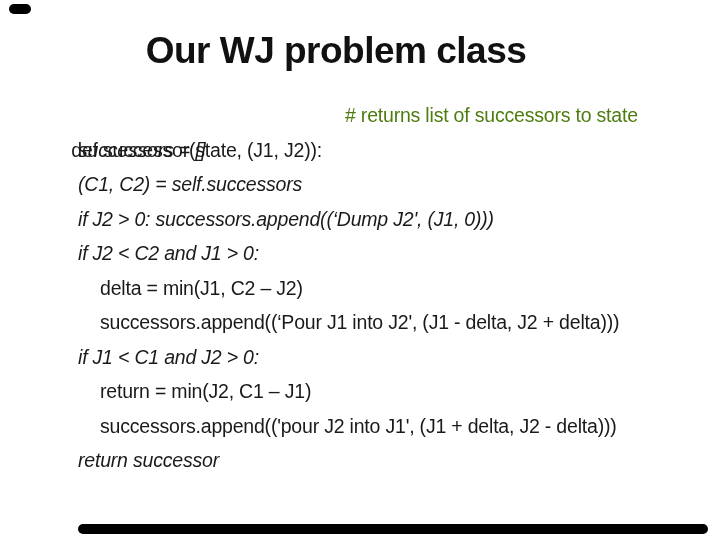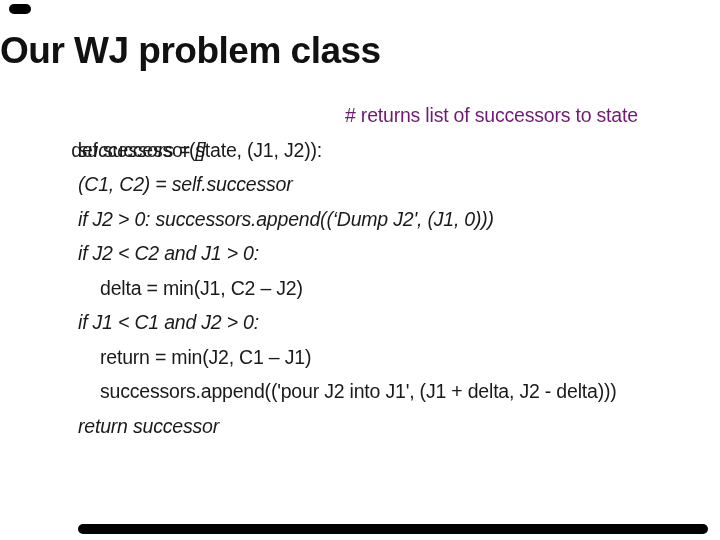--- a/index.html
+++ b/index.html
@@ -6,44 +6,46 @@
   .slide{
     position:relative;
     width:720px;height:540px;
     background:#ffffff;
     overflow:hidden;
     font-family:"Liberation Sans","DejaVu Sans",sans-serif;
   }
   .slide-title{
     position:absolute;
     left:0;top:30px;width:640px;
+    text-align:center;
     font-size:37px;
     font-weight:bold;
     letter-spacing:-0.5px;
     color:#111111;
+    padding-left:16px;
   }
   .code-block{
     position:absolute;
     left:40px;top:98px;width:660px;
     font-size:19.5px;
     letter-spacing:-0.2px;
     color:#1a1a1a;
   }
   .code-line{
     position:relative;
     line-height:34.5px;
     height:34.5px;
     white-space:pre;
   }
   .ind-1{padding-left:38px;font-style:italic;}
   .ind-2{padding-left:60px;}
   .inline-comment{
     position:absolute;
     left:305px;top:0;
-    color:#701a75;
+    color:#4d7c0f;
   }
   .ink{
     position:absolute;
     background:#000000;
   }
   .ink-top-left{
     left:9px;top:4px;width:22px;height:10px;border-radius:5px;
   }
   .ink-bottom{
     left:78px;top:524px;width:630px;height:10px;border-radius:5px;
@@ -57,24 +59,25 @@
   <span class="ink ink-top-left"></span>
 
   <div class="slide-title">Our WJ problem class</div>
 
   <div class="code-block">
     <div class="code-line">
       <span>def successor(state, (J1, J2)):</span>
       <span class="inline-comment"># returns list of successors to state</span>
     </div>
     <div class="code-line ind-1">successors = []</div>
-    <div class="code-line ind-1">(C1, C2) = self.successor</div>
+    <div class="code-line ind-1">(C1, C2) = self.successors</div>
     <div class="code-line ind-1">if J2 &gt; 0: successors.append((‘Dump J2', (J1, 0)))</div>
     <div class="code-line ind-1">if J2 &lt; C2 and J1 &gt; 0:</div>
     <div class="code-line ind-2">delta = min(J1, C2 – J2)</div>
+    <div class="code-line ind-2">successors.append((‘Pour J1 into J2', (J1 - delta, J2 + delta)))</div>
     <div class="code-line ind-1">if J1 &lt; C1 and J2 &gt; 0:</div>
     <div class="code-line ind-2">return = min(J2, C1 – J1)</div>
     <div class="code-line ind-2">successors.append(('pour J2 into J1', (J1 + delta, J2 - delta)))</div>
     <div class="code-line ind-1">return successor</div>
   </div>
 
   <span class="ink ink-bottom"></span>
 
 </div>
 

